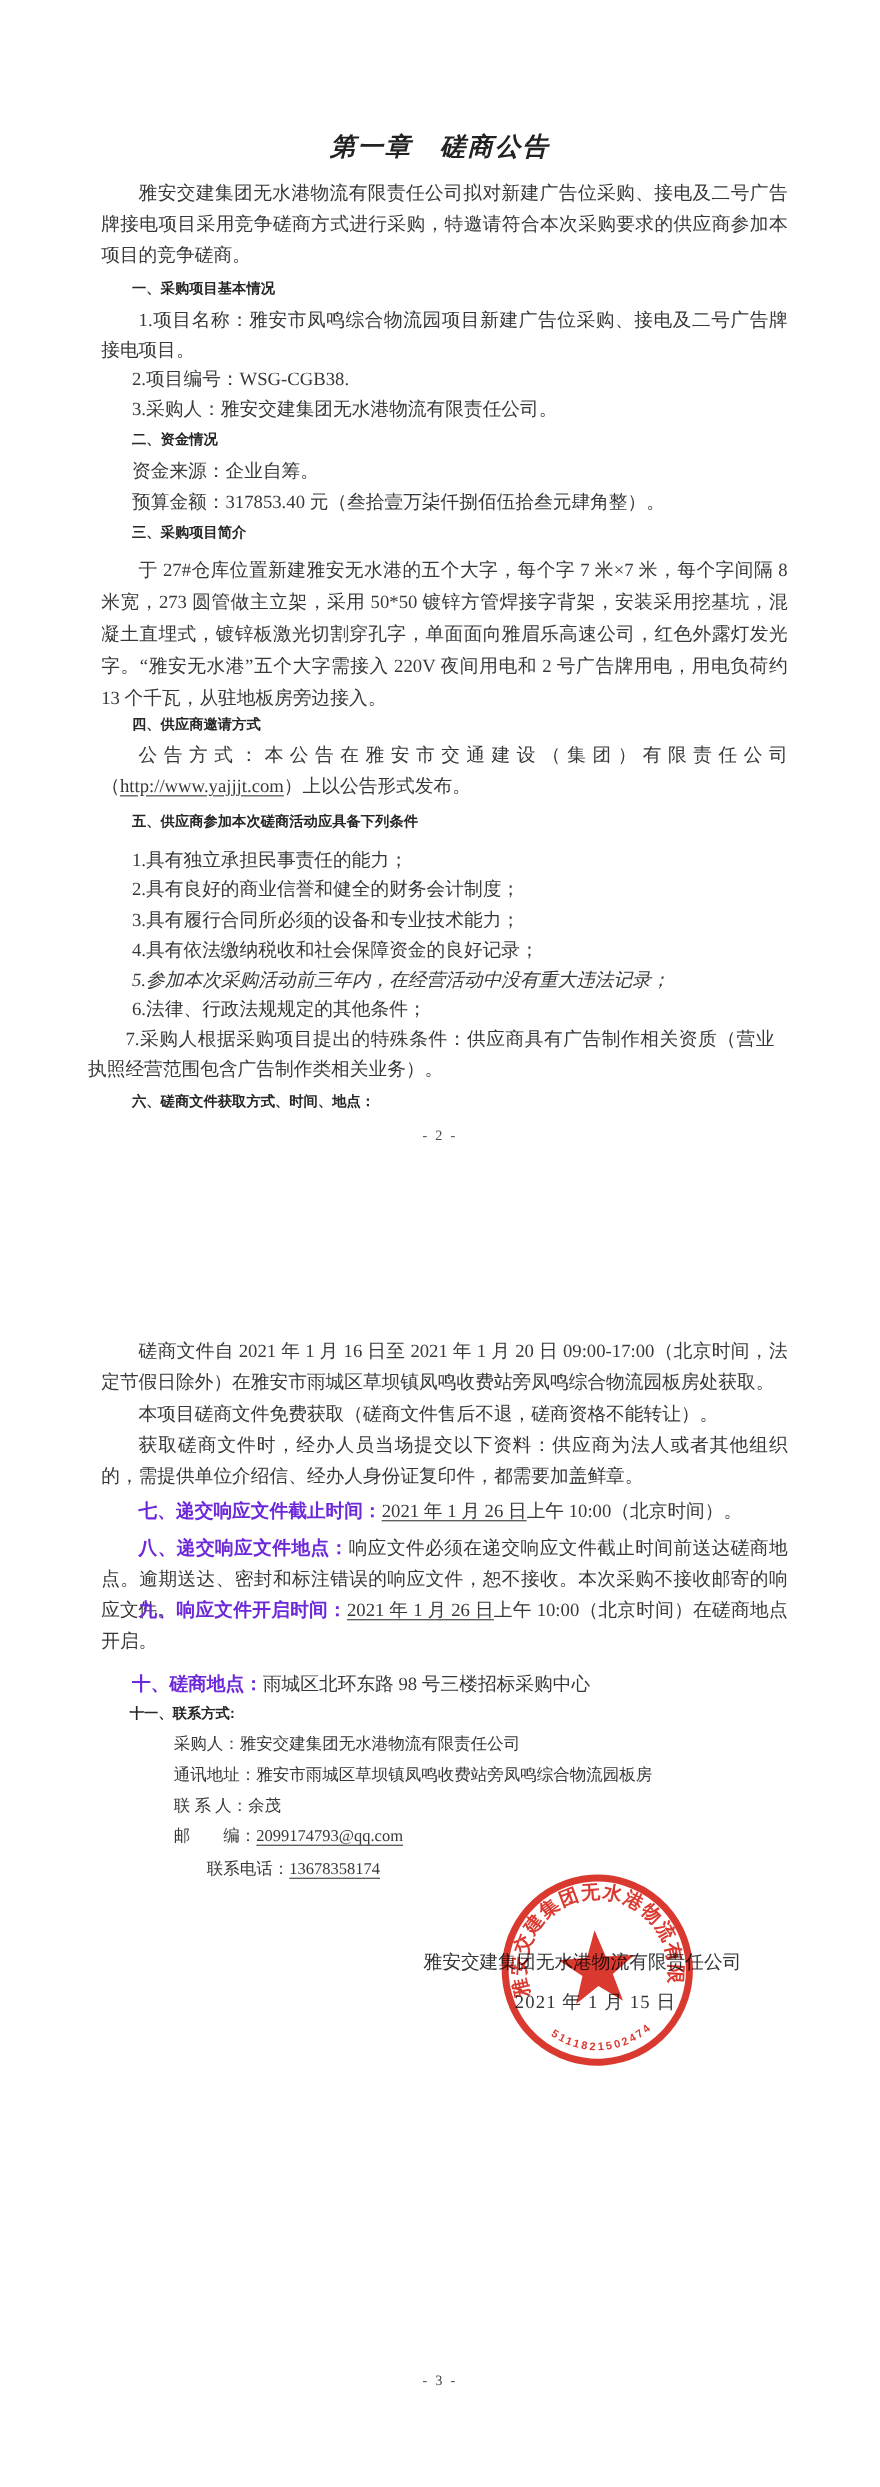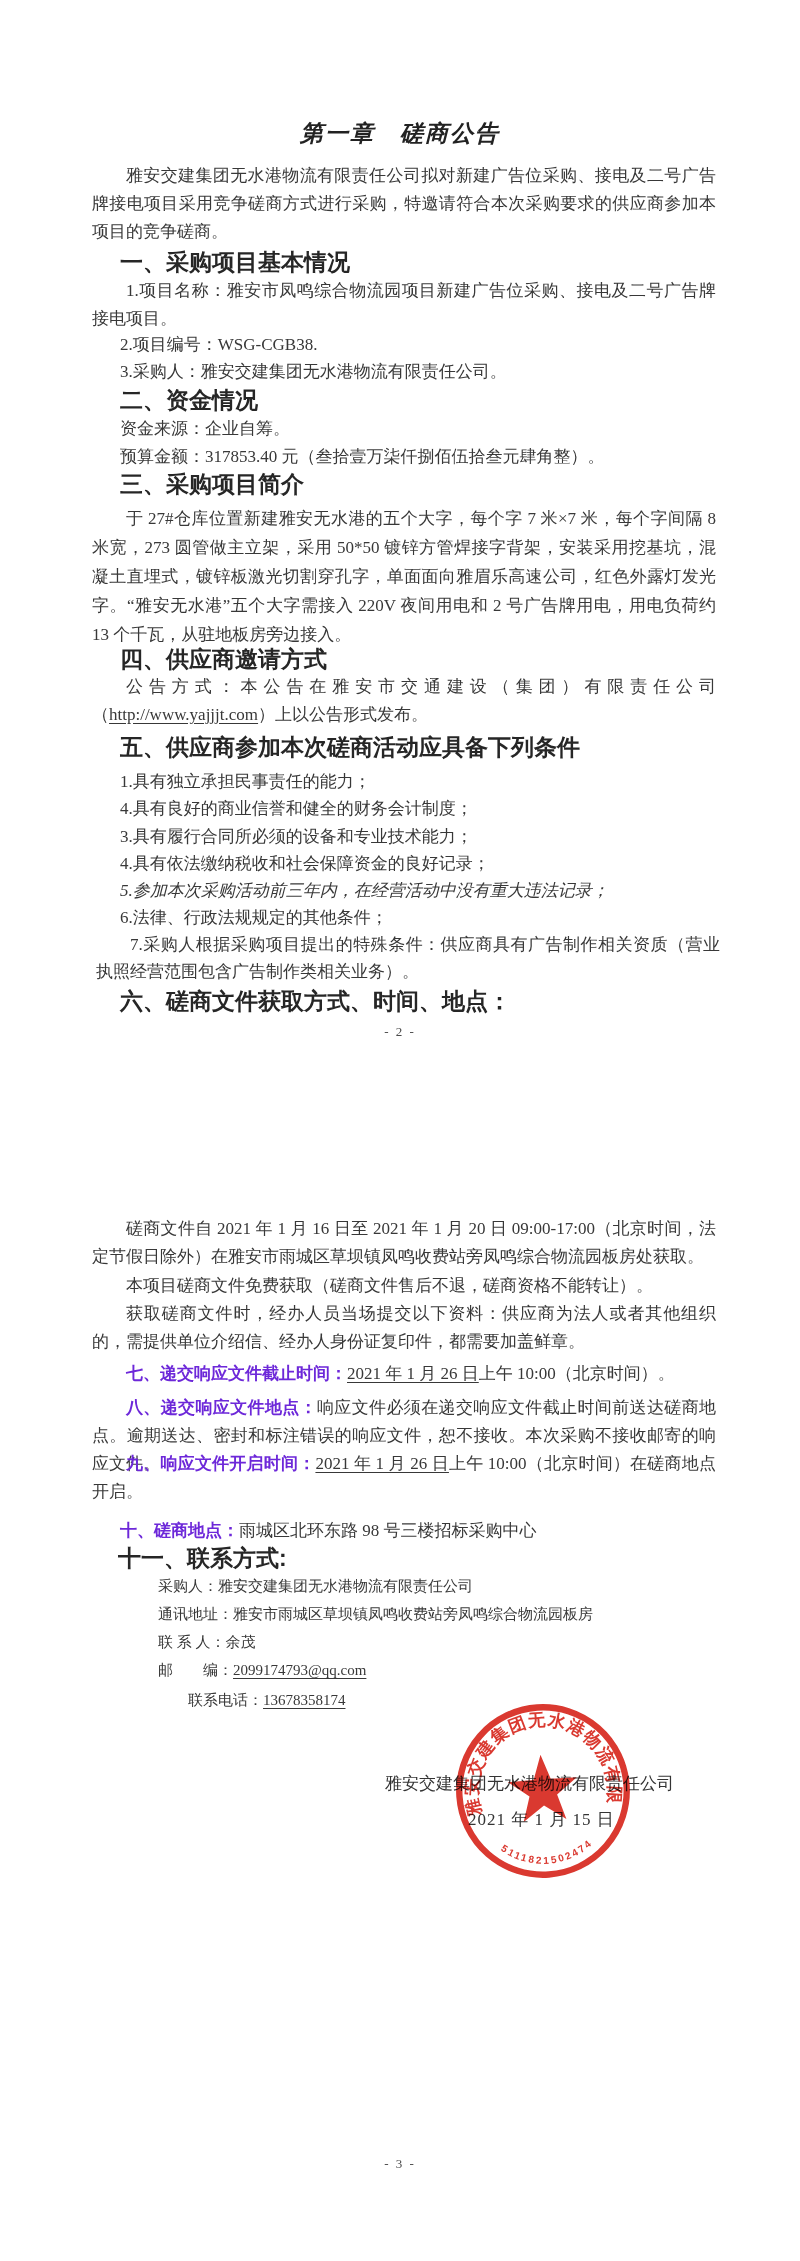--- a/index.html
+++ b/index.html
@@ -16,21 +16,21 @@
   .body-text{
     font-size:17px;
     line-height:28px;
     text-align:justify;
   }
   .indent{text-indent:2em;}
   .heading{
     font-family:"Liberation Sans","DejaVu Sans",sans-serif;
     font-weight:bold;
     color:#262626;
-    font-size:23px;
+    font-size:13px;
     line-height:26px;
   }
   .doc-title{
     width:100%;
     text-align:center;
     font-family:"Liberation Sans","DejaVu Sans",sans-serif;
     font-weight:bold;
     font-size:23px;
     color:#222222;
     letter-spacing:2px;
@@ -84,26 +84,26 @@
 
   <div class="abs heading" style="top:471px;left:120px;">三、采购项目简介</div>
   <div class="abs body-text indent" style="top:504px;left:92px;width:624px;line-height:29px;">于 27#仓库位置新建雅安无水港的五个大字，每个字 7 米×7 米，每个字间隔 8 米宽，273 圆管做主立架，采用 50*50 镀锌方管焊接字背架，安装采用挖基坑，混凝土直埋式，镀锌板激光切割穿孔字，单面面向雅眉乐高速公司，红色外露灯发光字。“雅安无水港”五个大字需接入 220V 夜间用电和 2 号广告牌用电，用电负荷约 13 个千瓦，从驻地板房旁边接入。</div>
 
   <div class="abs heading" style="top:646px;left:120px;">四、供应商邀请方式</div>
   <div class="abs body-text indent spread" style="top:673px;left:92px;width:624px;">公告方式：本公告在雅安市交通建设（集团）有限责任公司</div>
   <div class="abs body-text" style="top:701px;left:92px;width:624px;"><span>（</span><span class="u">http://www.yajjjt.com</span><span>）上以公告形式发布。</span></div>
 
   <div class="abs heading" style="top:734px;left:120px;">五、供应商参加本次磋商活动应具备下列条件</div>
   <div class="abs body-text" style="top:768px;left:120px;width:596px;">1.具有独立承担民事责任的能力；</div>
-  <div class="abs body-text" style="top:795px;left:120px;width:596px;">4.具有良好的商业信誉和健全的财务会计制度；</div>
+  <div class="abs body-text" style="top:795px;left:120px;width:596px;">2.具有良好的商业信誉和健全的财务会计制度；</div>
   <div class="abs body-text" style="top:823px;left:120px;width:596px;">3.具有履行合同所必须的设备和专业技术能力；</div>
   <div class="abs body-text" style="top:850px;left:120px;width:596px;">4.具有依法缴纳税收和社会保障资金的良好记录；</div>
   <div class="abs body-text" style="top:877px;left:120px;width:596px;font-style:italic;">5.参加本次采购活动前三年内，在经营活动中没有重大违法记录；</div>
   <div class="abs body-text" style="top:904px;left:120px;width:596px;">6.法律、行政法规规定的其他条件；</div>
-  <div class="abs body-text indent" style="top:931px;left:96px;width:624px;line-height:27px;">7.采购人根据采购项目提出的特殊条件：供应商具有广告制作相关资质（营业执照经营范围包含广告制作类相关业务）。</div>
+  <div class="abs body-text indent" style="top:931px;left:80px;width:624px;line-height:27px;">7.采购人根据采购项目提出的特殊条件：供应商具有广告制作相关资质（营业执照经营范围包含广告制作类相关业务）。</div>
 
   <div class="abs heading" style="top:988px;left:120px;">六、磋商文件获取方式、时间、地点：</div>
 
   <div class="abs footer-num" style="top:1024px;left:0;">- 2 -</div>
 
   <div class="abs body-text indent" style="top:1215px;left:92px;width:624px;">磋商文件自 2021 年 1 月 16 日至 2021 年 1 月 20 日 09:00-17:00（北京时间，法定节假日除外）在雅安市雨城区草坝镇凤鸣收费站旁凤鸣综合物流园板房处获取。</div>
   <div class="abs body-text indent" style="top:1272px;left:92px;width:624px;">本项目磋商文件免费获取（磋商文件售后不退，磋商资格不能转让）。</div>
   <div class="abs body-text indent" style="top:1300px;left:92px;width:624px;">获取磋商文件时，经办人员当场提交以下资料：供应商为法人或者其他组织的，需提供单位介绍信、经办人身份证复印件，都需要加盖鲜章。</div>
 
   <div class="abs body-text indent" style="top:1360px;left:92px;width:624px;"><span class="inline-heading">七、递交响应文件截止时间：</span><span class="u">2021 年 1 月 26 日</span><span>上午 10:00（北京时间）。</span></div>

